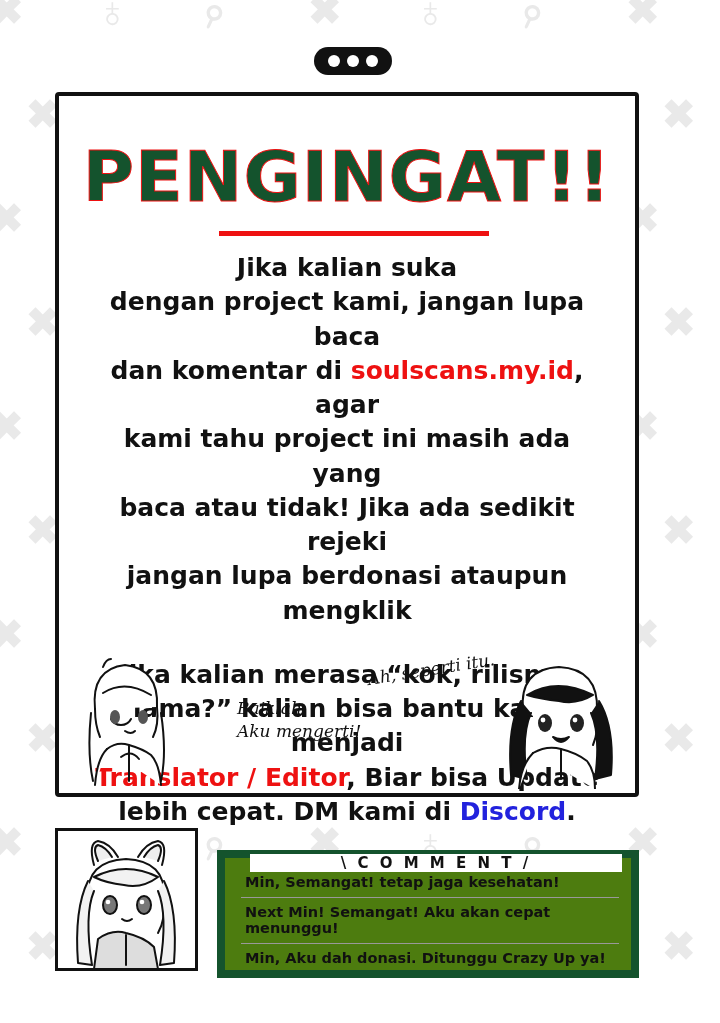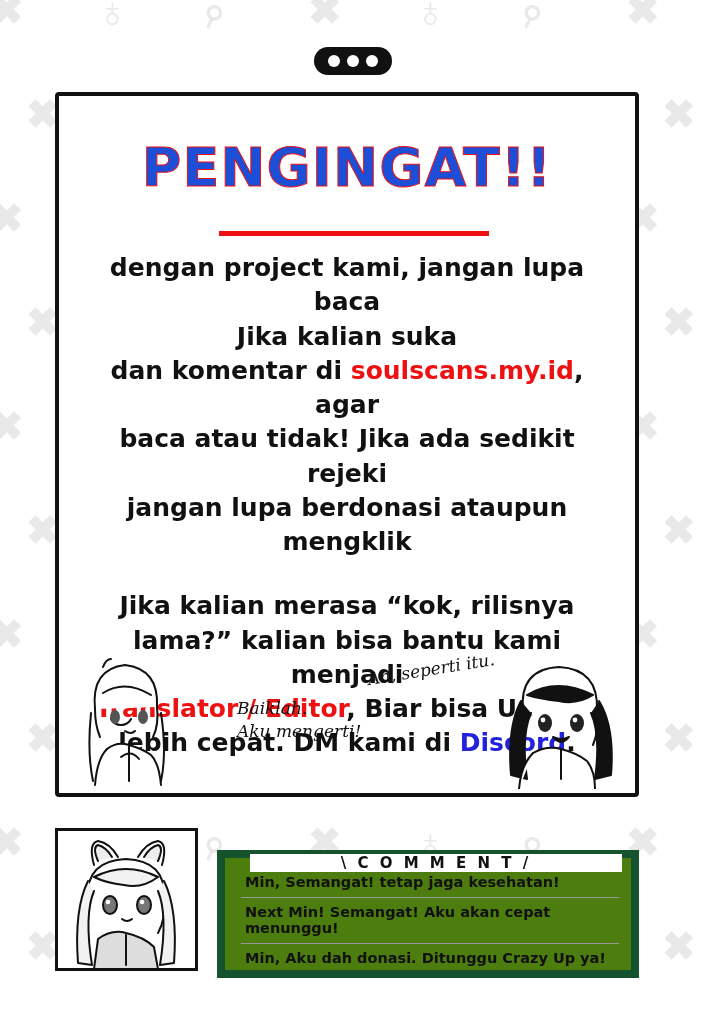--- a/index.html
+++ b/index.html
@@ -66,22 +66,22 @@
     z-index: 2;
     box-sizing: border-box;
   }
 
   #title {
     position: absolute;
     left: 0;
     right: 0;
     top: 40px;
     text-align: center;
-    color: #1d4ed8;
-    font-size: 54px;
+    color: #14532d;
+    font-size: 70px;
     font-weight: bold;
     letter-spacing: 1px;
     font-family: "DejaVu Sans", sans-serif;
     -webkit-text-stroke: 1px #ee1111;
   }
   #title-underline {
     position: absolute;
     left: 160px;
     width: 270px;
     top: 135px;
@@ -277,23 +277,24 @@
   <span class="dot d2"></span>
   <span class="dot d3"></span>
 </div>
 
 <div id="panel">
 
   <div id="title">PENGINGAT!!</div>
   <div id="title-underline"></div>
 
   <div id="body-text">
+    <p>Jika kalian suka</p>
     <p>dengan project kami, jangan lupa baca</p>
-    <p>Jika kalian suka</p>
     <p><span>dan komentar di </span><span class="lnk-red">soulscans.my.id</span><span>, agar</span></p>
+    <p>kami tahu project ini masih ada yang</p>
     <p>baca atau tidak! Jika ada sedikit rejeki</p>
     <p>jangan lupa berdonasi ataupun mengklik</p>
 
     <p class="para2">Jika kalian merasa “kok, rilisnya</p>
     <p>lama?” kalian bisa bantu kami menjadi</p>
     <p><span class="lnk-red">Translator / Editor</span><span>, Biar bisa Update</span></p>
     <p><span>lebih cepat. DM kami di </span><span class="lnk-blue">Discord</span><span>.</span></p>
   </div>
 
   <div class="char" id="char-left">

